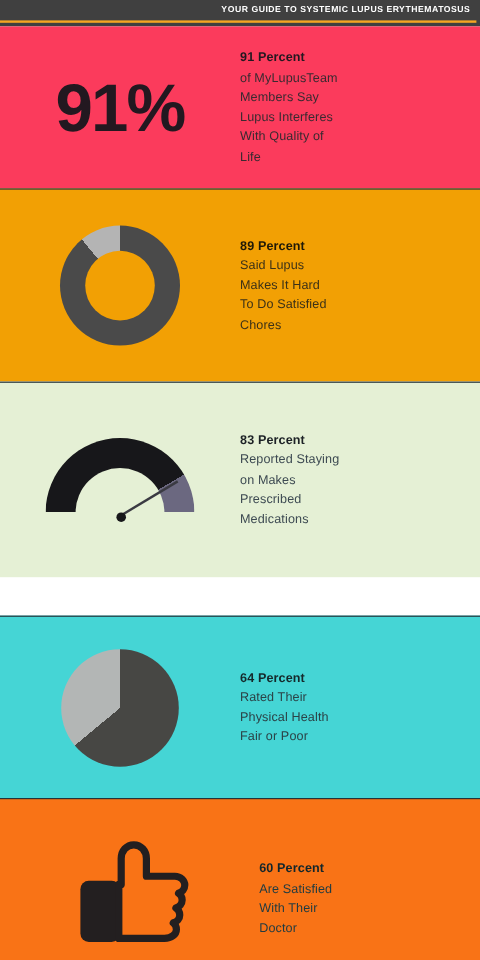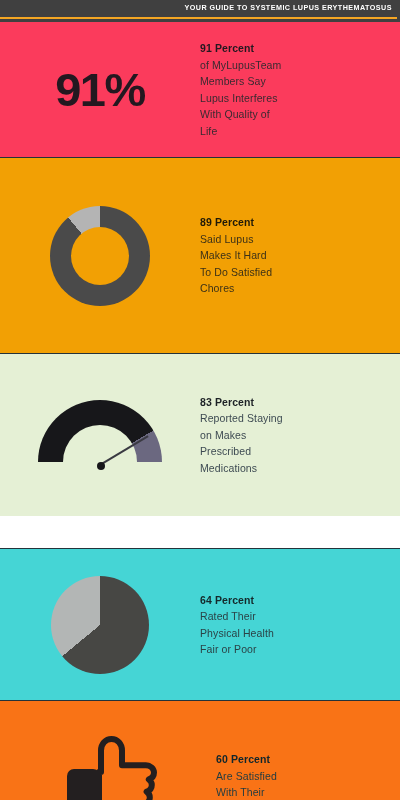--- a/index.html
+++ b/index.html
@@ -81,30 +81,30 @@
 
   
   #section-quality-of-life {
     height: 135px;
     background: #FB3B5C;
     border-top: none;
   }
   #section-quality-of-life .copy-head { color: #231820; }
   #section-quality-of-life .copy-line { color: #3a2a31; }
   .big-stat {
-    font-size: 47px;
+    font-size: 56px;
     font-weight: bold;
     color: #231820;
     letter-spacing: -1.5px;
     line-height: 1;
   }
 
   
   #section-everyday-chores {
-    height: 196px;
+    height: 161px;
     background: #F2A004;
   }
   #section-everyday-chores .copy-head { color: #201a08; }
   #section-everyday-chores .copy-line { color: #3c3117; }
 
   .donut {
     position: relative;
     width: 100px;
     height: 100px;
     border-radius: 50%;

